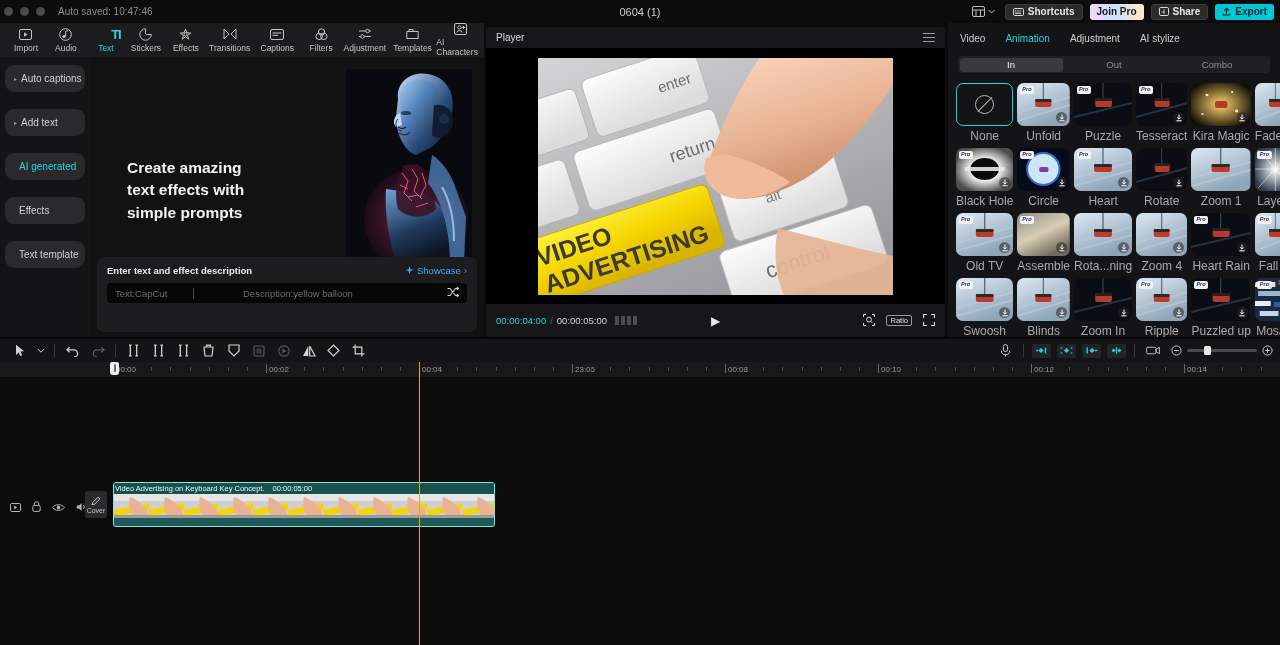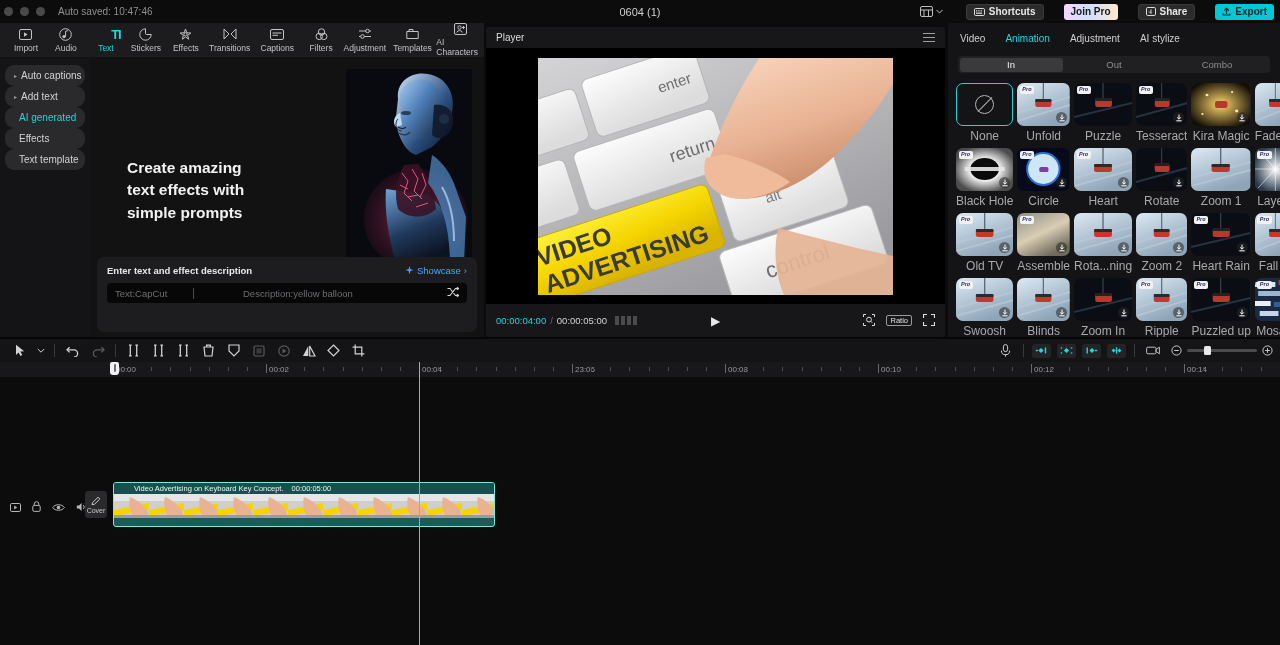--- a/index.html
+++ b/index.html
@@ -20,21 +20,21 @@
   }
   .traffic { display: flex; gap: 7px; padding-left: 4px; align-items: center; }
   .dot { width: 9px; height: 9px; border-radius: 50%; background: #4a4a4a; }
   .autosave { font-size: 10px; color: #8f8f8f; margin-left: 6px; white-space: nowrap; }
   .win-title {
     position: absolute; left: 0; right: 0; text-align: center;
     font-size: 11px; color: #cfcfcf; pointer-events: none;
   }
   .tr-right {
     position: absolute; right: 6px; top: 0; height: 23px;
-    display: flex; align-items: center; gap: 20px;
+    display: flex; align-items: center; gap: 7px;
   }
   .layout-btn { display: flex; align-items: center; gap: 3px; color: #bdbdbd; padding: 2px 3px; }
   .pillbtn {
     display: flex; align-items: center; gap: 4px;
     height: 16px; padding: 0 7px; border-radius: 3px;
     font-size: 10px; font-weight: bold; color: #e6e6e6;
     background: #2b2b2b; border: 1px solid #3b3b3b;
     white-space: nowrap;
   }
   .joinpro {
@@ -58,23 +58,23 @@
   .tooltab .ic { height: 14px; display: flex; align-items: center; justify-content: center; }
   .ti-glyph { font-size: 13px; font-weight: bold; letter-spacing: -1px; color: #25d3e0; margin-left: 20px; }
 
   
   .leftpanel {
     position: absolute; left: 0; top: 57px; width: 484px; height: 280px;
     background: #141416; display: flex;
   }
   .lp-nav { width: 90px; padding: 8px 5px 0 5px; background: #141416; }
   .lp-item {
-    height: 21px; border-radius: 9px; display: flex; align-items: center;
+    height: 27px; border-radius: 9px; display: flex; align-items: center;
     padding-left: 9px; font-size: 10px; color: #d2d2d2;
-    background: #2a2a2c; margin-bottom: 0;
+    background: #2a2a2c; margin-bottom: 17px;
   }
   .lp-item .caret { font-size: 6px; color: #9a9a9a; margin-right: 4px; }
   .lp-item.active { color: #25d3e0; background: #2a2a2c; }
   .lp-item.plain { padding-left: 14px; }
 
   .lp-content { flex: 1; position: relative; background: #101011; overflow: hidden; }
 
   
   .hero { position: absolute; inset: 0; background: #121213; }
   .hero-text {
@@ -254,21 +254,21 @@
     position: absolute; left: 85px; top: 114px; width: 22px; height: 27px;
     background: #2a2a2c; border-radius: 3px; display: flex; flex-direction: column;
     align-items: center; justify-content: center; gap: 1px; font-size: 7px; color: #c9c9cb;
   }
   .clip {
     position: absolute; left: 113px; top: 105px; width: 382px; height: 45px;
     border: 1.5px solid #7fe7e0; border-radius: 3px; overflow: hidden; background: #1d5a58;
   }
   .clip-head {
     height: 11px; background: #17504e; display: flex; align-items: center;
-    padding-left: 20px; gap: 8px;
+    padding-left: 1px; gap: 8px;
   }
   .clip-name { font-size: 7.5px; color: #e9f7f6; white-space: nowrap; }
   .clip-dur { font-size: 7.5px; color: #e9f7f6; }
   .filmstrip { height: 24px; display: flex; overflow: hidden; }
   .filmstrip .fr { width: 34.8px; height: 24px; flex: none; position: relative; overflow: hidden; background:#c9c9c9;}
   .playhead-line {
     position: absolute; left: 419px; top: 362px; width: 1px; height: 283px; background: #f0a500; z-index: 40;
   }
   .playhead-knob {
     position: absolute; left: 110px; top: 362px; width: 9px; height: 13px;
@@ -915,21 +915,21 @@
               <path d="M0 30 L52 14 M0 38 L52 22" stroke="#b9c9d8" stroke-width="2" opacity=".7"></path>
               <rect x="18" y="16" width="16" height="8" rx="2" fill="#c0392b"></rect>
               <rect x="18" y="16" width="16" height="3" rx="1" fill="#2b2b2b"></rect>
               <line x1="26" y1="0" x2="26" y2="16" stroke="#5a6a78" stroke-width="1.2"></line>
             </svg><span class="dl">
               <svg width="8" height="8" viewBox="0 0 8 8">
                 <path d="M4 0.6 L4 5 M2.2 3.4 L4 5.2 L5.8 3.4" fill="none" stroke="#fff" stroke-width="1"></path>
                 <line x1="1.4" y1="6.8" x2="6.6" y2="6.8" stroke="#fff" stroke-width="1"></line>
               </svg>
             </span></div>
-          <div class="anim-label">Zoom 2</div>
+          <div class="anim-label">Zoom 4</div>
         </div>
         <div class="anim">
           <div class="thumb"><svg width="100%" height="100%" viewBox="0 0 52 43" preserveAspectRatio="none">
               <rect width="52" height="43" fill="#0a0d14"></rect>
               <rect x="19" y="15" width="15" height="9" rx="2" fill="#b33a2c"></rect>
               <rect x="19" y="15" width="15" height="3" rx="1" fill="#222"></rect>
               <line x1="26" y1="0" x2="26" y2="15" stroke="#3a4652" stroke-width="1"></line>
               <path d="M0 34 L52 20" stroke="#263240" stroke-width="2"></path>
             </svg><span class="pro">Pro</span><span class="dl">
               <svg width="8" height="8" viewBox="0 0 8 8">

